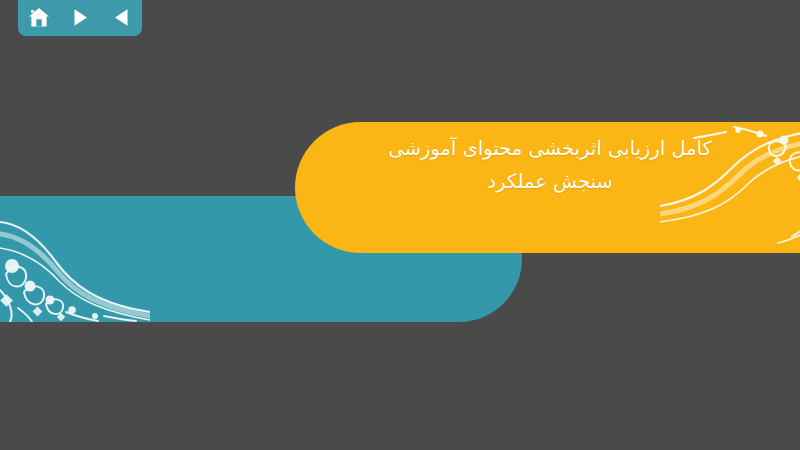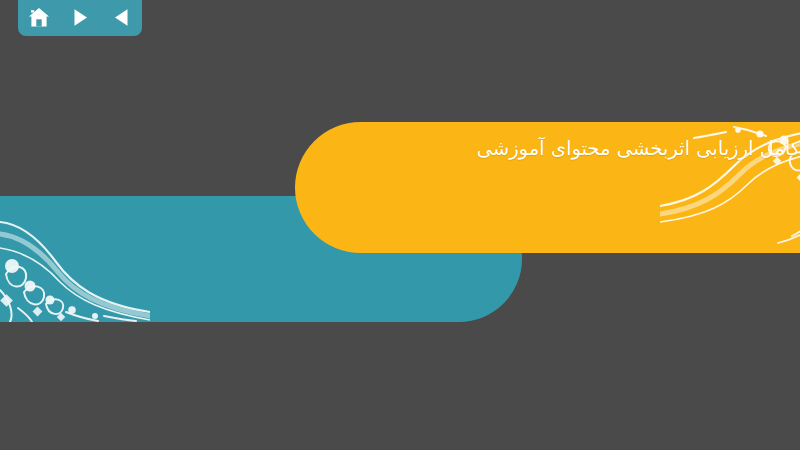--- a/index.html
+++ b/index.html
@@ -85,21 +85,21 @@
     opacity: 0.95;
   }
 
   
   #title-block {
     position: absolute;
     left: 300px;
     top: 132px;
     width: 500px;
     z-index: 30;
-    text-align: right;
+    text-align: center;
     direction: rtl;
     color: #ffffff;
     font-size: 19.5px;
     line-height: 33px;
     letter-spacing: 0;
     white-space: nowrap;
   }
   #title-block .tline {
     display: block;
     text-shadow: 0 1px 1px rgba(120,70,0,.18);
@@ -172,20 +172,21 @@
       </g>
       <g fill="none" stroke="#ffffff" stroke-width="1.8" stroke-linecap="round" opacity=".9">
         <path d="M156,96 C148,104 140,110 132,114"></path>
         <path d="M142,112 C134,116 126,119 118,121"></path>
       </g>
     </svg>
   </div>
 
   <div id="title-block">
     <span class="tline">کامل ارزیابی اثربخشی محتوای آموزشی</span>
+    <span class="tline">سنجش عملکرد</span>
   </div>
 
   <div id="navbar">
 
     <div class="nav-btn" title="قبلی">
       <svg width="17" height="19" viewBox="0 0 17 19">
         <path d="M14.5 1.2 L14.5 17.8 L2 9.5 Z" fill="#ffffff"></path>
       </svg>
     </div>
 

